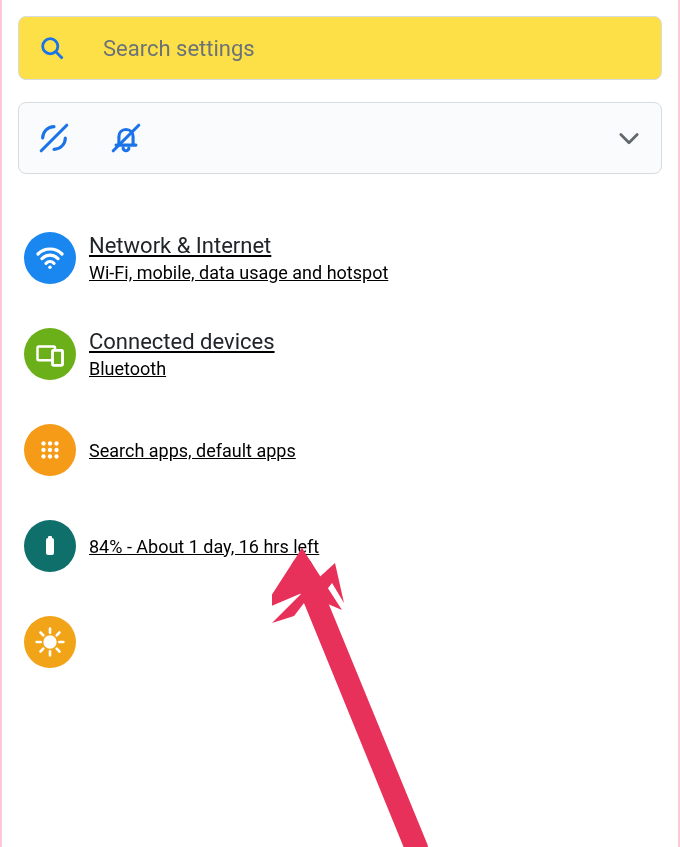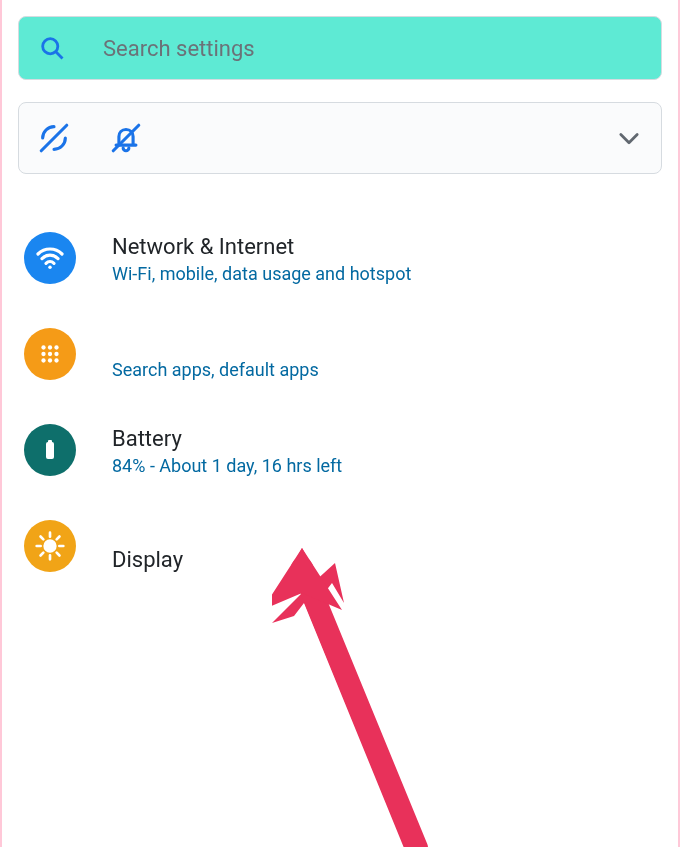--- a/index.html
+++ b/index.html
@@ -20,21 +20,21 @@
     .content {
       padding: 16px 16px 0 16px;
     }
     .search-bar {
       display: flex;
       align-items: center;
       border: 1px solid #d6dbe0;
       border-radius: 8px;
       padding: 16px 18px;
       gap: 36px;
-      background: #5eead4;
+      background: #fde047;
       cursor: text;
     }
     .search-bar .icon {
       width: 30px;
       height: 30px;
       color: #1a73e8;
       display: flex;
       align-items: center;
       justify-content: center;
     }
@@ -69,24 +69,25 @@
     .chevron {
       color: #616870;
       width: 28px;
       height: 28px;
     }
     .settings-list {
       margin-top: 36px;
     }
     .setting-item {
       display: flex;
-      align-items: flex-end;
-      gap: 36px;
+      align-items: center;
+      gap: 13px;
       padding: 22px 6px;
       cursor: pointer;
+      text-decoration: underline;
     }
     .setting-icon {
       width: 52px;
       height: 52px;
       border-radius: 50%;
       display: flex;
       align-items: center;
       justify-content: center;
       flex-shrink: 0;
     }
@@ -95,21 +96,21 @@
     .ic-orange { background: #f59b17; }
     .ic-teal { background: #0e6f6b; }
     .ic-amber { background: #f1a417; }
     .setting-text { display: flex; flex-direction: column; gap: 4px; }
     .setting-title {
       color: #212529;
       font-size: 22px;
       font-weight: 400;
     }
     .setting-sub {
-      color: #0369a1;
+      color: #000000;
       font-size: 18px;
     }
     .arrow-annotation {
       position: absolute;
       left: 270px;
       top: 548px;
       width: 200px;
       height: 320px;
       pointer-events: none;
     }
@@ -163,20 +164,33 @@
           <path d="M9 16 C10.8 14.2 13.2 14.2 15 16"></path>
           <circle cx="12" cy="19" r="1.3" fill="#ffffff" stroke="none"></circle>
         </svg>
       </div>
       <div class="setting-text">
         <span class="setting-title">Network &amp; Internet</span>
         <span class="setting-sub">Wi-Fi, mobile, data usage and hotspot</span>
       </div>
     </div>
 
+    <div class="setting-item">
+      <div class="setting-icon ic-green">
+        <svg viewBox="0 0 24 24" width="30" height="30" fill="none" stroke="#ffffff" stroke-width="2" stroke-linejoin="round">
+          <rect x="2" y="6" width="14" height="11" rx="1"></rect>
+          <rect x="14" y="9" width="8" height="12" rx="1" fill="#6cb019"></rect>
+          <rect x="14" y="9" width="8" height="12" rx="1"></rect>
+        </svg>
+      </div>
+      <div class="setting-text">
+        <span class="setting-title">Connected devices</span>
+        <span class="setting-sub">Bluetooth</span>
+      </div>
+    </div>
 
     <div class="setting-item">
       <div class="setting-icon ic-orange">
         <svg viewBox="0 0 24 24" width="26" height="26" fill="#ffffff">
           <circle cx="6" cy="6" r="2"></circle>
             <circle cx="12" cy="6" r="2"></circle>
             <circle cx="18" cy="6" r="2"></circle>
           <circle cx="6" cy="12" r="2"></circle>
             <circle cx="12" cy="12" r="2"></circle>
             <circle cx="18" cy="12" r="2"></circle>
@@ -191,34 +205,32 @@
     </div>
 
     <div class="setting-item">
       <div class="setting-icon ic-teal">
         <svg viewBox="0 0 24 24" width="24" height="30" fill="#ffffff">
           <rect x="8" y="4" width="8" height="17" rx="2"></rect>
           <rect x="10" y="2" width="4" height="3" rx="1"></rect>
         </svg>
       </div>
       <div class="setting-text">
-        <span class="setting-title">Battery</span>
         <span class="setting-sub">84% - About 1 day, 16 hrs left</span>
       </div>
     </div>
 
     <div class="setting-item">
       <div class="setting-icon ic-amber">
         <svg viewBox="0 0 24 24" width="32" height="32" fill="none" stroke="#ffffff" stroke-width="2">
           <circle cx="12" cy="12" r="4" fill="#ffffff"></circle>
           <path d="M12 2 L12 5 M12 19 L12 22 M2 12 L5 12 M19 12 L22 12 M4.9 4.9 L7 7 M17 17 L19.1 19.1 M4.9 19.1 L7 17 M17 7 L19.1 4.9" stroke-linecap="round"></path>
         </svg>
       </div>
       <div class="setting-text">
-        <span class="setting-title">Display</span>
       </div>
     </div>
 
   </div>
 </div>
 
 <svg class="arrow-annotation" viewBox="0 0 200 320">
   <defs></defs>
   <polygon points="30,45 0,75 22,68 32,55 132,300 150,293 50,48 60,35 72,55 63,15" fill="#e8315a"></polygon>
   <polygon points="30,0 60,55 30,42 0,55" fill="#e8315a"></polygon>

